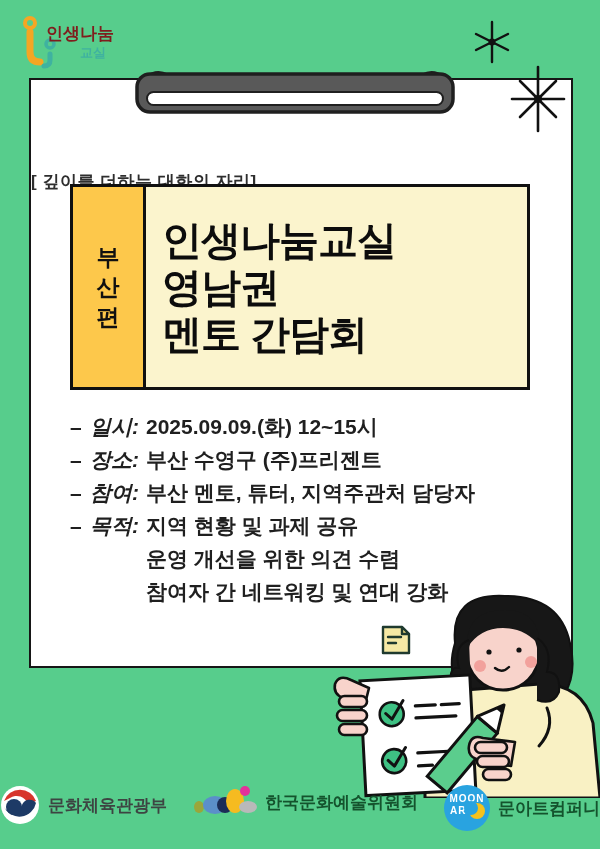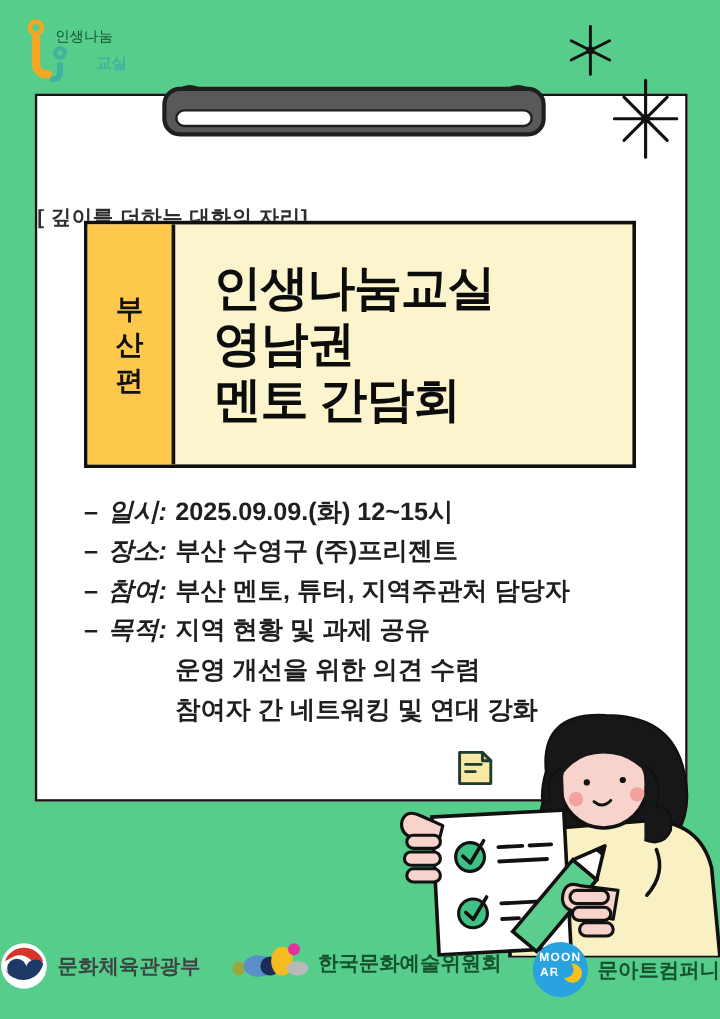--- a/index.html
+++ b/index.html
@@ -1,21 +1,21 @@
 <!DOCTYPE html>
 <html><head>
 <meta charset="utf-8">
 <style>
   html,body{margin:0;padding:0;}
   body{font-family:"Liberation Sans","DejaVu Sans",sans-serif;}
   .poster{position:relative;width:600px;height:849px;background:#57cd8c;overflow:hidden;}
 
   
   .brand{position:absolute;left:20px;top:14px;width:110px;height:60px;}
-  .brand-line1{position:absolute;left:26px;top:8px;font-size:12px;font-weight:400;color:#14532d;letter-spacing:0px;}
+  .brand-line1{position:absolute;left:26px;top:8px;font-size:17px;font-weight:700;color:#7f1d1d;letter-spacing:0px;}
   .brand-line2{position:absolute;left:60px;top:30px;font-size:13px;font-weight:800;color:#3fb2a0;}
   .brand-glyph{position:absolute;left:0;top:0;}
 
   
   .sparkle{position:absolute;}
   .sparkle.small{left:468px;top:18px;}
   .sparkle.large{left:508px;top:65px;z-index:6;}
 
   
   .card{position:absolute;left:29px;top:78px;width:544px;height:590px;background:#ffffff;border:2px solid #161616;box-sizing:border-box;z-index:2;}
@@ -23,21 +23,21 @@
   
   .clip{position:absolute;left:133px;top:68px;width:324px;height:48px;z-index:5;}
 
   .subtitle{position:absolute;left:0;top:58px;width:100%;font-size:17px;font-weight:700;color:#2e2e2e;letter-spacing:0.5px;margin-top:32px;}
 
   
   .title-box{position:absolute;left:39px;top:104px;width:460px;height:206px;background:#fbf4cd;border:3px solid #101010;box-sizing:border-box;display:flex;}
   .title-tab{width:70px;background:#fdc84b;border-right:3px solid #101010;display:flex;flex-direction:column;align-items:center;justify-content:center;gap:2px;}
   .title-tab div{font-size:23px;font-weight:800;color:#101010;line-height:28px;}
   .title-main{flex:1;display:flex;flex-direction:column;justify-content:center;padding-left:16px;}
-  .title-main div{font-size:40px;font-weight:800;color:#0c0c0c;line-height:47px;letter-spacing:-1px;margin-left:16px;}
+  .title-main div{font-size:40px;font-weight:800;color:#0c0c0c;line-height:47px;letter-spacing:-1px;}
 
   
   .details{position:absolute;left:39px;top:330px;width:470px;}
   .row{display:flex;font-size:21px;font-weight:600;color:#1f1f1f;line-height:33px;white-space:nowrap;}
   .row .dash{width:20px;}
   .row .lbl{width:56px;font-style:italic;}
   .row.cont{padding-left:76px;}
 
   
   .note-icon{position:absolute;left:348px;top:543px;}

